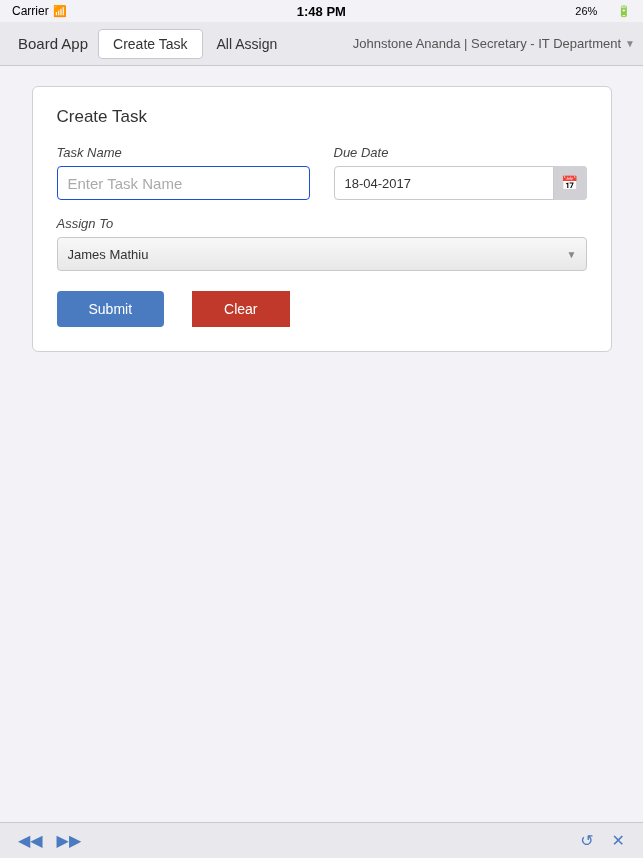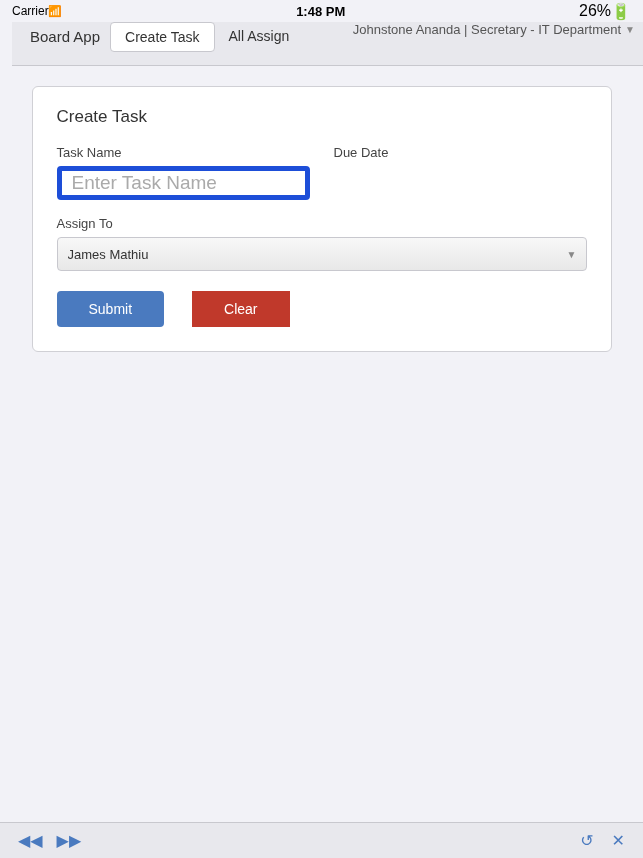--- a/index.html
+++ b/index.html
@@ -16,33 +16,32 @@
     .status-bar {
       display: flex;
       justify-content: space-between;
       align-items: center;
       background: #f2f2f7;
       padding: 4px 12px;
       height: 22px;
       font-size: 12px;
       font-weight: 500;
     }
-    .status-left { display: flex; align-items: flex-end; }
+    .status-left { display: flex; align-items: flex-end; gap: 5px; }
     .status-center { font-size: 13px; font-weight: 600; }
-    .status-right { display: flex; align-items: center; gap: 0; font-size: 16px; }
+    .status-right { display: flex; align-items: center; gap: 20px; font-size: 11px; }
 
     
     .navbar {
       display: flex;
-      align-items: flex-start;
+      align-items: center;
       background: #e8e8ed;
       border-bottom: 1px solid #c8c8ce;
       height: 44px;
       padding: 0 8px;
-      margin-left: 12px;
     }
     .nav-brand {
       font-size: 15px;
       color: #333;
       padding: 6px 10px;
       font-weight: 400;
     }
     .nav-tab {
       font-size: 14px;
       padding: 6px 14px;
@@ -100,28 +99,29 @@
     }
     .form-group {
       flex: 1;
     }
     .form-label {
       font-size: 13px;
       font-weight: 500;
       color: #444;
       margin-bottom: 6px;
       display: block;
+      font-style: italic;
     }
     .form-input {
       width: 100%;
       height: 34px;
-      border: 5px solid #1d4ed8;
+      border: 1px solid #1d4ed8;
       border-radius: 4px;
       padding: 6px 10px;
-      font-size: 19px;
+      font-size: 15px;
       color: #aaa;
       background: #fff;
       outline: none;
     }
     .form-input::placeholder {
       color: #aaa;
     }
     .date-wrapper {
       position: relative;
       display: flex;
@@ -283,20 +283,24 @@
   <div class="card">
     <div class="card-title">Create Task</div>
 
     <div class="form-row">
       <div class="form-group">
         <label class="form-label">Task Name</label>
         <input class="form-input" type="text" placeholder="Enter Task Name" style="">
       </div>
       <div class="form-group">
         <label class="form-label">Due Date</label>
+        <div class="date-wrapper">
+          <input class="date-input" type="text" value="18-04-2017" style="">
+          <div class="date-icon">📅</div>
+        </div>
       </div>
     </div>
 
     <div class="form-row">
       <div class="form-group">
         <label class="form-label">Assign To</label>
         <div class="form-select-wrapper">
           <select class="form-select">
             <option>James Mathiu</option>
           </select>

